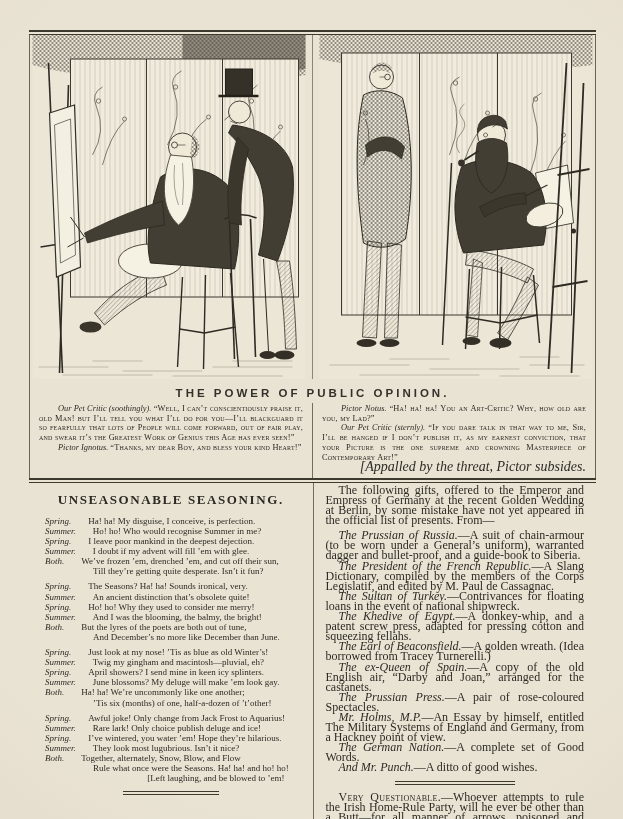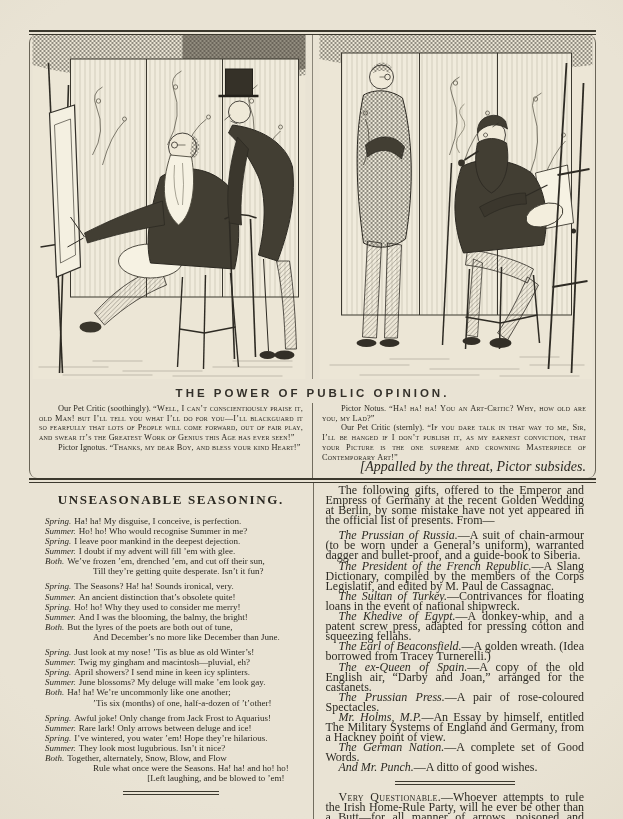--- a/index.html
+++ b/index.html
@@ -9,45 +9,45 @@
     background:radial-gradient(130% 105% at 50% 45%, #e9e3d4 52%, #e0d9c8 78%, #cdc5b1 100%);
   }
   .inner{position:absolute;left:29px;top:30px;width:567px;}
   
   .masthead{border-top:1px solid #413e33;display:flex;align-items:baseline;padding:5px 3px 3px 3px;}
   .pageno{font-size:10px;letter-spacing:1px;width:70px;}
   .mast-title{flex:1;text-align:center;font-weight:bold;font-size:12.5px;letter-spacing:1.6px;}
   .mast-date{width:90px;text-align:right;font-size:9.5px;font-variant:small-caps;letter-spacing:.4px;}
   .rule-double{height:2px;border-top:2px solid #3c392e;border-bottom:1px solid #3c392e;}
   
-  .cartoon{border-left:1px solid rgba(62,58,46,.75);border-right:1px solid rgba(62,58,46,.75);border-radius:8px;}
+  .cartoon{border-left:1px solid rgba(62,58,46,.75);border-right:1px solid rgba(62,58,46,.75);}
   .panels{display:flex;height:344px;}
   .panel{flex:1;position:relative;}
   .gutter{width:9px;position:relative;}
   .gutter::after{content:"";position:absolute;left:4px;top:0;bottom:0;width:1px;background:rgba(60,56,45,.55);}
   svg{display:block;}
   .cartoon-title{text-align:center;font-family:"Liberation Sans",sans-serif;font-weight:bold;
     font-size:11.5px;letter-spacing:3px;margin:8px 0 4px 0;color:#33302a;}
   .captions{display:flex;}
   .cap-col{flex:1;padding:1px 9px 6px 9px;}
   .cap-col.right{border-left:1px solid rgba(62,58,46,.7);}
   .cap-p{font-size:8.4px;line-height:9.7px;text-align:justify;margin:0;text-indent:11px;}
-  .speaker{padding-left:8px;}
+  .speaker{font-style:italic;padding-left:8px;}
   .speech{font-variant:small-caps;letter-spacing:.2px;}
   .stage{font-size:14px;line-height:9.7px;font-style:italic;text-align:right;margin:0;}
   
   .articles{display:flex;align-items:stretch;min-height:302px;}
   .col{width:50%;box-sizing:border-box;padding:2px 12px 0 12px;}
   .col.right{border-left:1px solid rgba(62,58,46,.7);}
   .col.left{border-bottom:1px solid rgba(62,58,46,.8);padding-bottom:6px;}
   .art-title{font-size:13px;font-weight:bold;letter-spacing:1.6px;text-align:center;margin:7px 0 8px 0;}
   .art-title.sm{font-size:11px;letter-spacing:1px;margin:6px 0 6px 0;}
   .stanza{margin:0 0 5px 4px;}
   .vl{font-size:9px;line-height:10.1px;margin:0;}
-  .vl .sp{font-style:italic;padding-right:3px;}
+  .vl .sp{font-style:italic;padding-right:17px;}
   .vl.cont{padding-left:48px;}
   .stage-line{font-size:9px;line-height:10.1px;text-align:right;margin:0 16px 0 0;}
   .mini-rule{width:96px;margin:8px auto 7px auto;height:2px;border-top:1px solid #3c392e;border-bottom:1px solid #3c392e;}
   .lead-sc{font-variant:small-caps;letter-spacing:.3px;}
   .rp{font-size:12px;line-height:10.1px;text-align:justify;text-indent:13px;margin:0;}
   .rp.intro{margin-bottom:5px;}
   .rp .lead{font-style:italic;}
   .rp.last{margin-top:2px;}
 </style>
 </head>
@@ -284,21 +284,21 @@
         <p class="vl"><span class="sp">Spring.</span><span>Just look at my nose!  ’Tis as blue as old Winter’s!</span></p>
         <p class="vl"><span class="sp">Summer.</span><span>Twig my gingham and macintosh—pluvial, eh?</span></p>
         <p class="vl"><span class="sp">Spring.</span><span>April showers?  I send mine in keen icy splinters.</span></p>
         <p class="vl"><span class="sp">Summer.</span><span>June blossoms?  My deluge will make ’em look gay.</span></p>
         <p class="vl"><span class="sp">Both.</span><span>Ha! ha!  We’re uncommonly like one another;</span></p>
         <p class="vl cont"><span>’Tis six (months) of one, half-a-dozen of ’t’other!</span></p>
       </div>
 
       <div class="stanza">
         <p class="vl"><span class="sp">Spring.</span><span>Awful joke!  Only change from Jack Frost to Aquarius!</span></p>
-        <p class="vl"><span class="sp">Summer.</span><span>Rare lark!  Only arrows between deluge and ice!</span></p>
+        <p class="vl"><span class="sp">Summer.</span><span>Rare lark!  Only choice publish deluge and ice!</span></p>
         <p class="vl"><span class="sp">Spring.</span><span>I’ve wintered, you water ’em!  Hope they’re hilarious.</span></p>
         <p class="vl"><span class="sp">Summer.</span><span>They look most lugubrious.  Isn’t it nice?</span></p>
         <p class="vl"><span class="sp">Both.</span><span>Together, alternately, Snow, Blow, and Flow</span></p>
         <p class="vl cont"><span>Rule what once were the Seasons.  Ha! ha! and ho! ho!</span></p>
         <p class="stage-line">[Left laughing, and be blowed to ’em!</p>
       </div>
 
       <div class="mini-rule"></div>
 
     </div>

